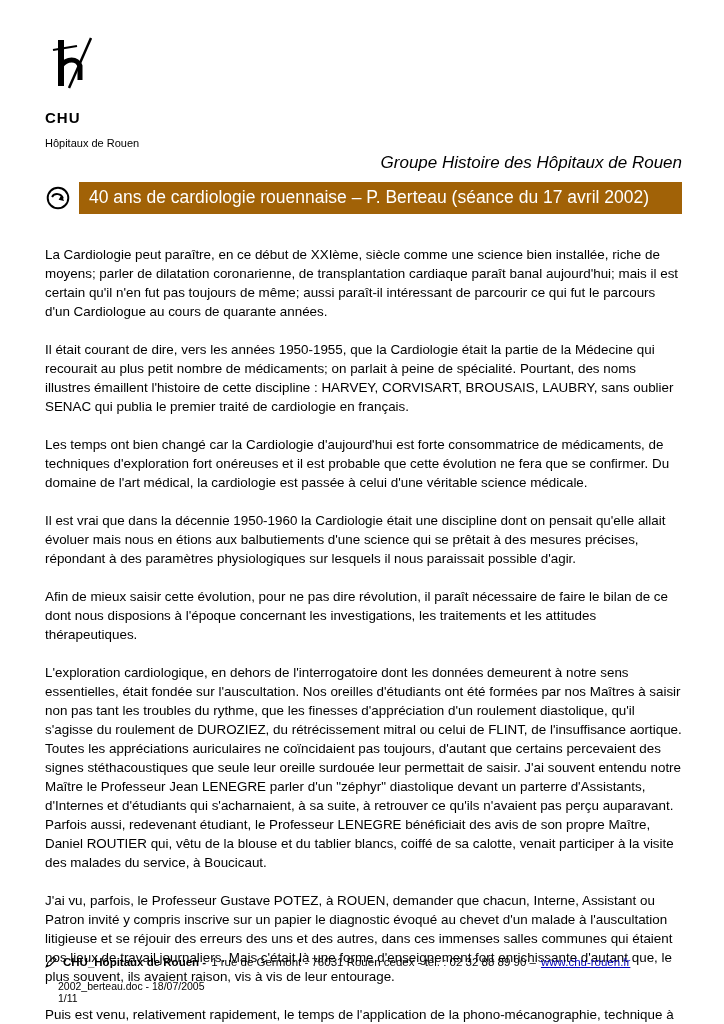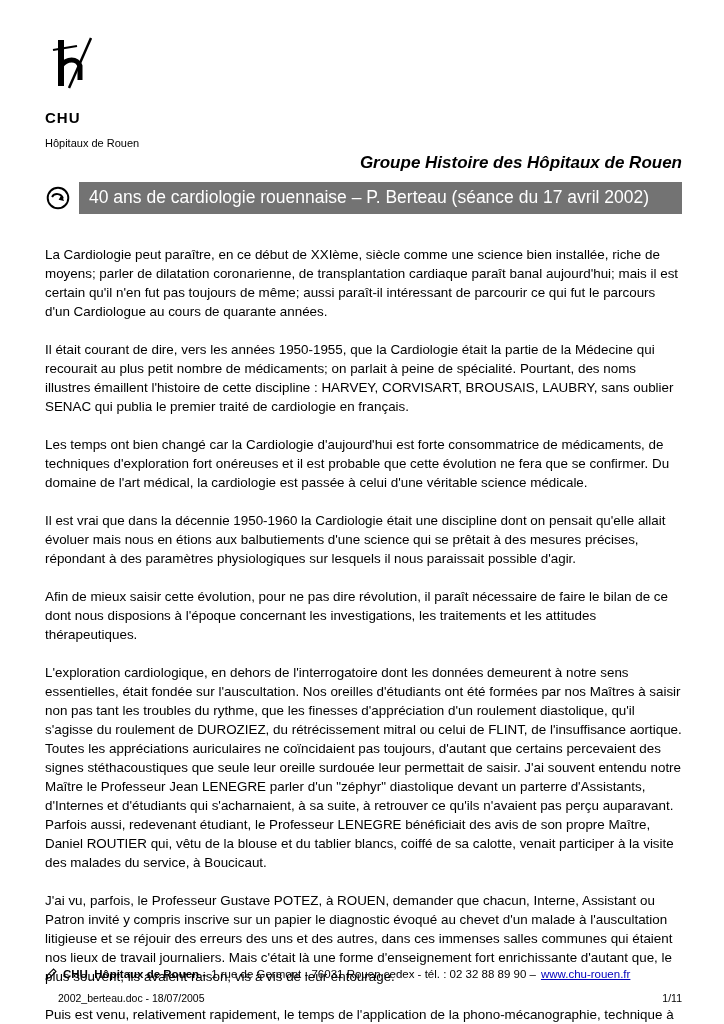--- a/index.html
+++ b/index.html
@@ -15,31 +15,31 @@
 
   
   .logo-block { display:inline-flex; flex-direction:column; line-height:1.1; }
   .logo-mark { width:52px; height:56px; margin-left:2px; }
   .logo-acronym { font-weight:bold; font-size:15px; letter-spacing:1px; margin-top:18px; }
   .logo-subtitle { font-size:11px; margin-top:10px; }
 
   
   .group-heading {
     text-align:right;
-    font-weight:bold; font-style:italic;
+    font-weight:normal; font-style:italic;
     font-size:17px;
     margin-top:4px;
   }
 
   
   .banner-row { display:flex; align-items:center; gap:8px; margin-top:9px; }
   .banner-icon { width:26px; height:26px; flex:0 0 auto; }
   .banner {
     flex:1;
-    background:#737373;
+    background:#a16207;
     color:#ffffff;
     font-size:17.5px;
     line-height:1.38;
     padding:3px 10px 5px 10px;
   }
 
   
   .body-text { margin-top:31px; }
   .body-text p {
     font-size:13.4px;
@@ -52,20 +52,21 @@
   .footer { position:absolute; left:45px; right:42px; bottom:20px; }
   .footer-line1 { display:flex; align-items:center; gap:5px; font-size:11.5px; }
   .footer-org { font-weight:bold; }
   .footer-icon { width:13px; height:13px; flex:0 0 auto; }
   .footer-link { color:#0000bb; text-decoration:underline; cursor:pointer; }
   .footer-line2 {
     display:flex; justify-content:space-between;
     font-size:10.5px;
     margin-top:12px;
     padding-left:13px;
+    flex-direction:column;
   }
 </style>
 </head>
 <body>
 
 <div class="page">
 
   
   <div class="logo-block">
     <svg class="logo-mark" viewBox="0 0 52 56" xmlns="http://www.w3.org/2000/svg">

